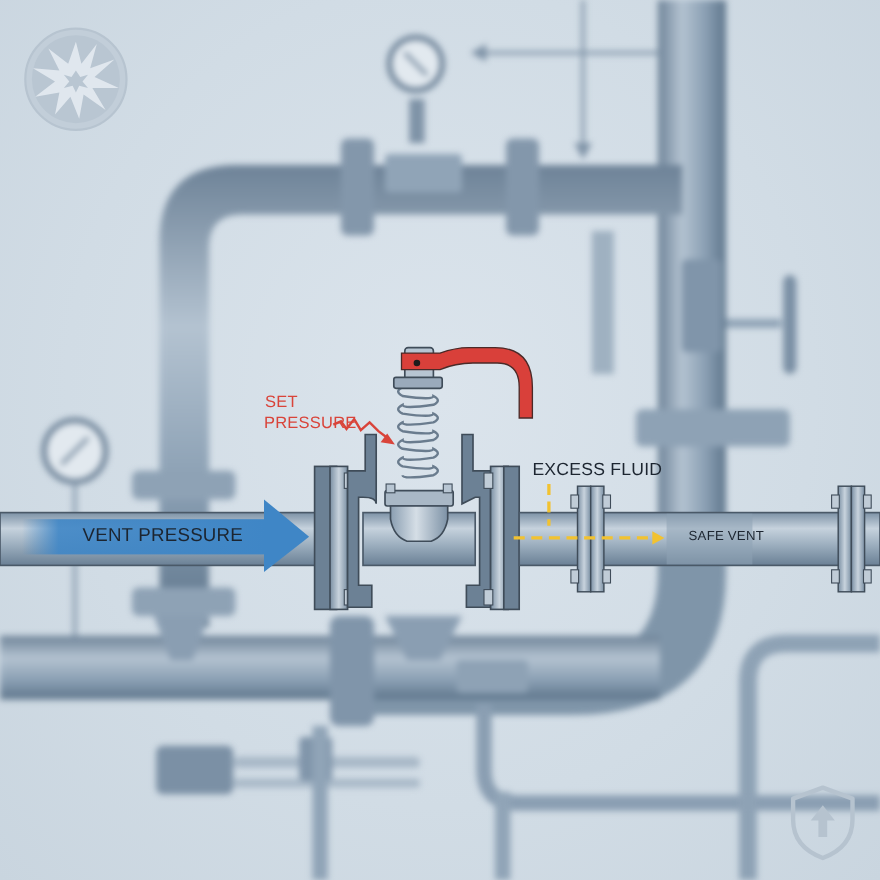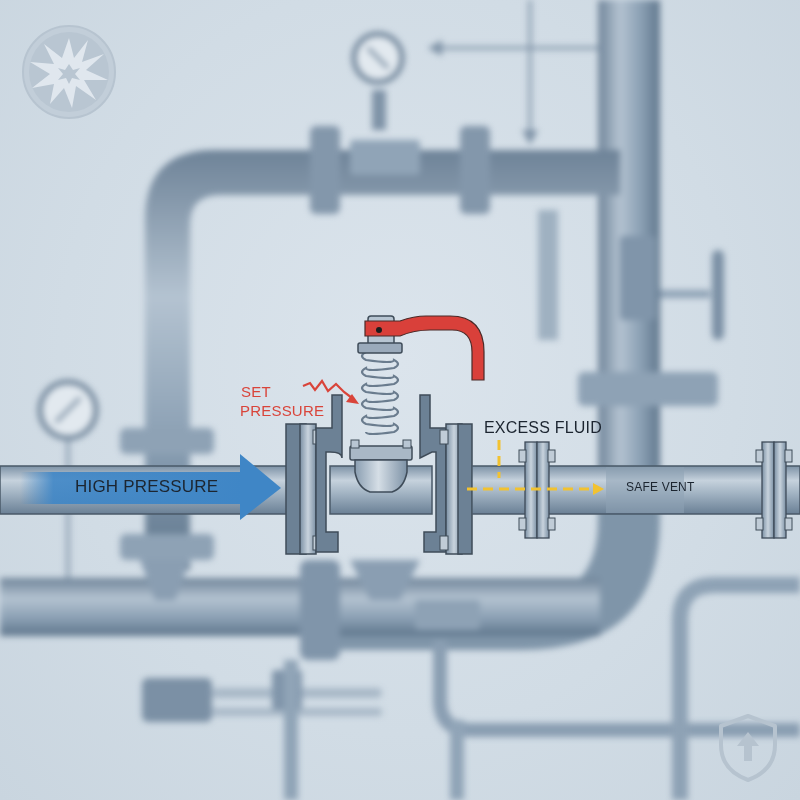--- a/index.html
+++ b/index.html
@@ -2,21 +2,21 @@
 <html><head>
 <meta charset="utf-8">
 <style>
   html, body { margin: 0; padding: 0; }
   body { width: 800px; height: 800px; overflow: hidden; background: #d3dde6; font-family: "Liberation Sans", sans-serif; }
   .stage { position: relative; width: 800px; height: 800px; background: radial-gradient(ellipse at 50% 45%, #dbe4ec 0%, #d1dce5 60%, #c9d5df 100%); }
   svg.layer { position: absolute; left: 0; top: 0; }
   .blur { filter: blur(3px); }
   .label { position: absolute; white-space: nowrap; letter-spacing: 0.2px; }
   .lbl-high { left: 75px; top: 477px; font-size: 17px; color: #1c2530; }
-  .lbl-set { left: 240px; top: 356px; font-size: 15px; color: #d9443a; line-height: 19px; text-align: left; margin-top: 26px; }
+  .lbl-set { left: 240px; top: 356px; font-size: 15px; color: #d9443a; line-height: 19px; text-align: left; }
   .lbl-set .l1 { display: block; padding-left: 0; }
   .lbl-excess { left: 484px; top: 419px; font-size: 16px; color: #1c2530; }
   .lbl-vent { left: 626px; top: 480px; font-size: 12px; color: #1c2530; }
 </style>
 </head>
 <body>
 
 <div class="stage">
 
   <svg class="layer blur" width="800" height="800" viewBox="0 0 800 800">
@@ -193,20 +193,20 @@
       <line x1="467" y1="489" x2="596" y2="489" stroke="#f2c230" stroke-width="3" stroke-dasharray="10,6"></line>
       <polygon points="604,489 593,483 593,495" fill="#f2c230"></polygon>
     </g>
 
     <g>
       <path d="M303 386 L310 383 L315 390 L322 381 L328 391 L336 384 L344 392 L352 398" fill="none" stroke="#d9443a" stroke-width="2.2"></path>
       <polygon points="359,404 346,402 352,394" fill="#d9443a"></polygon>
     </g>
   </svg>
 
-  <div class="label lbl-high">HIGH PRESSURE</div>
+  <div class="label lbl-high">VENT PRESSURE</div>
   <div class="label lbl-set">
     <span class="l1" style="padding-left:1px;">SET</span>
     <span class="l1">PRESSURE</span>
   </div>
   <div class="label lbl-excess">EXCESS FLUID</div>
   <div class="label lbl-vent">SAFE VENT</div>
 </div>
 
 </body></html>

